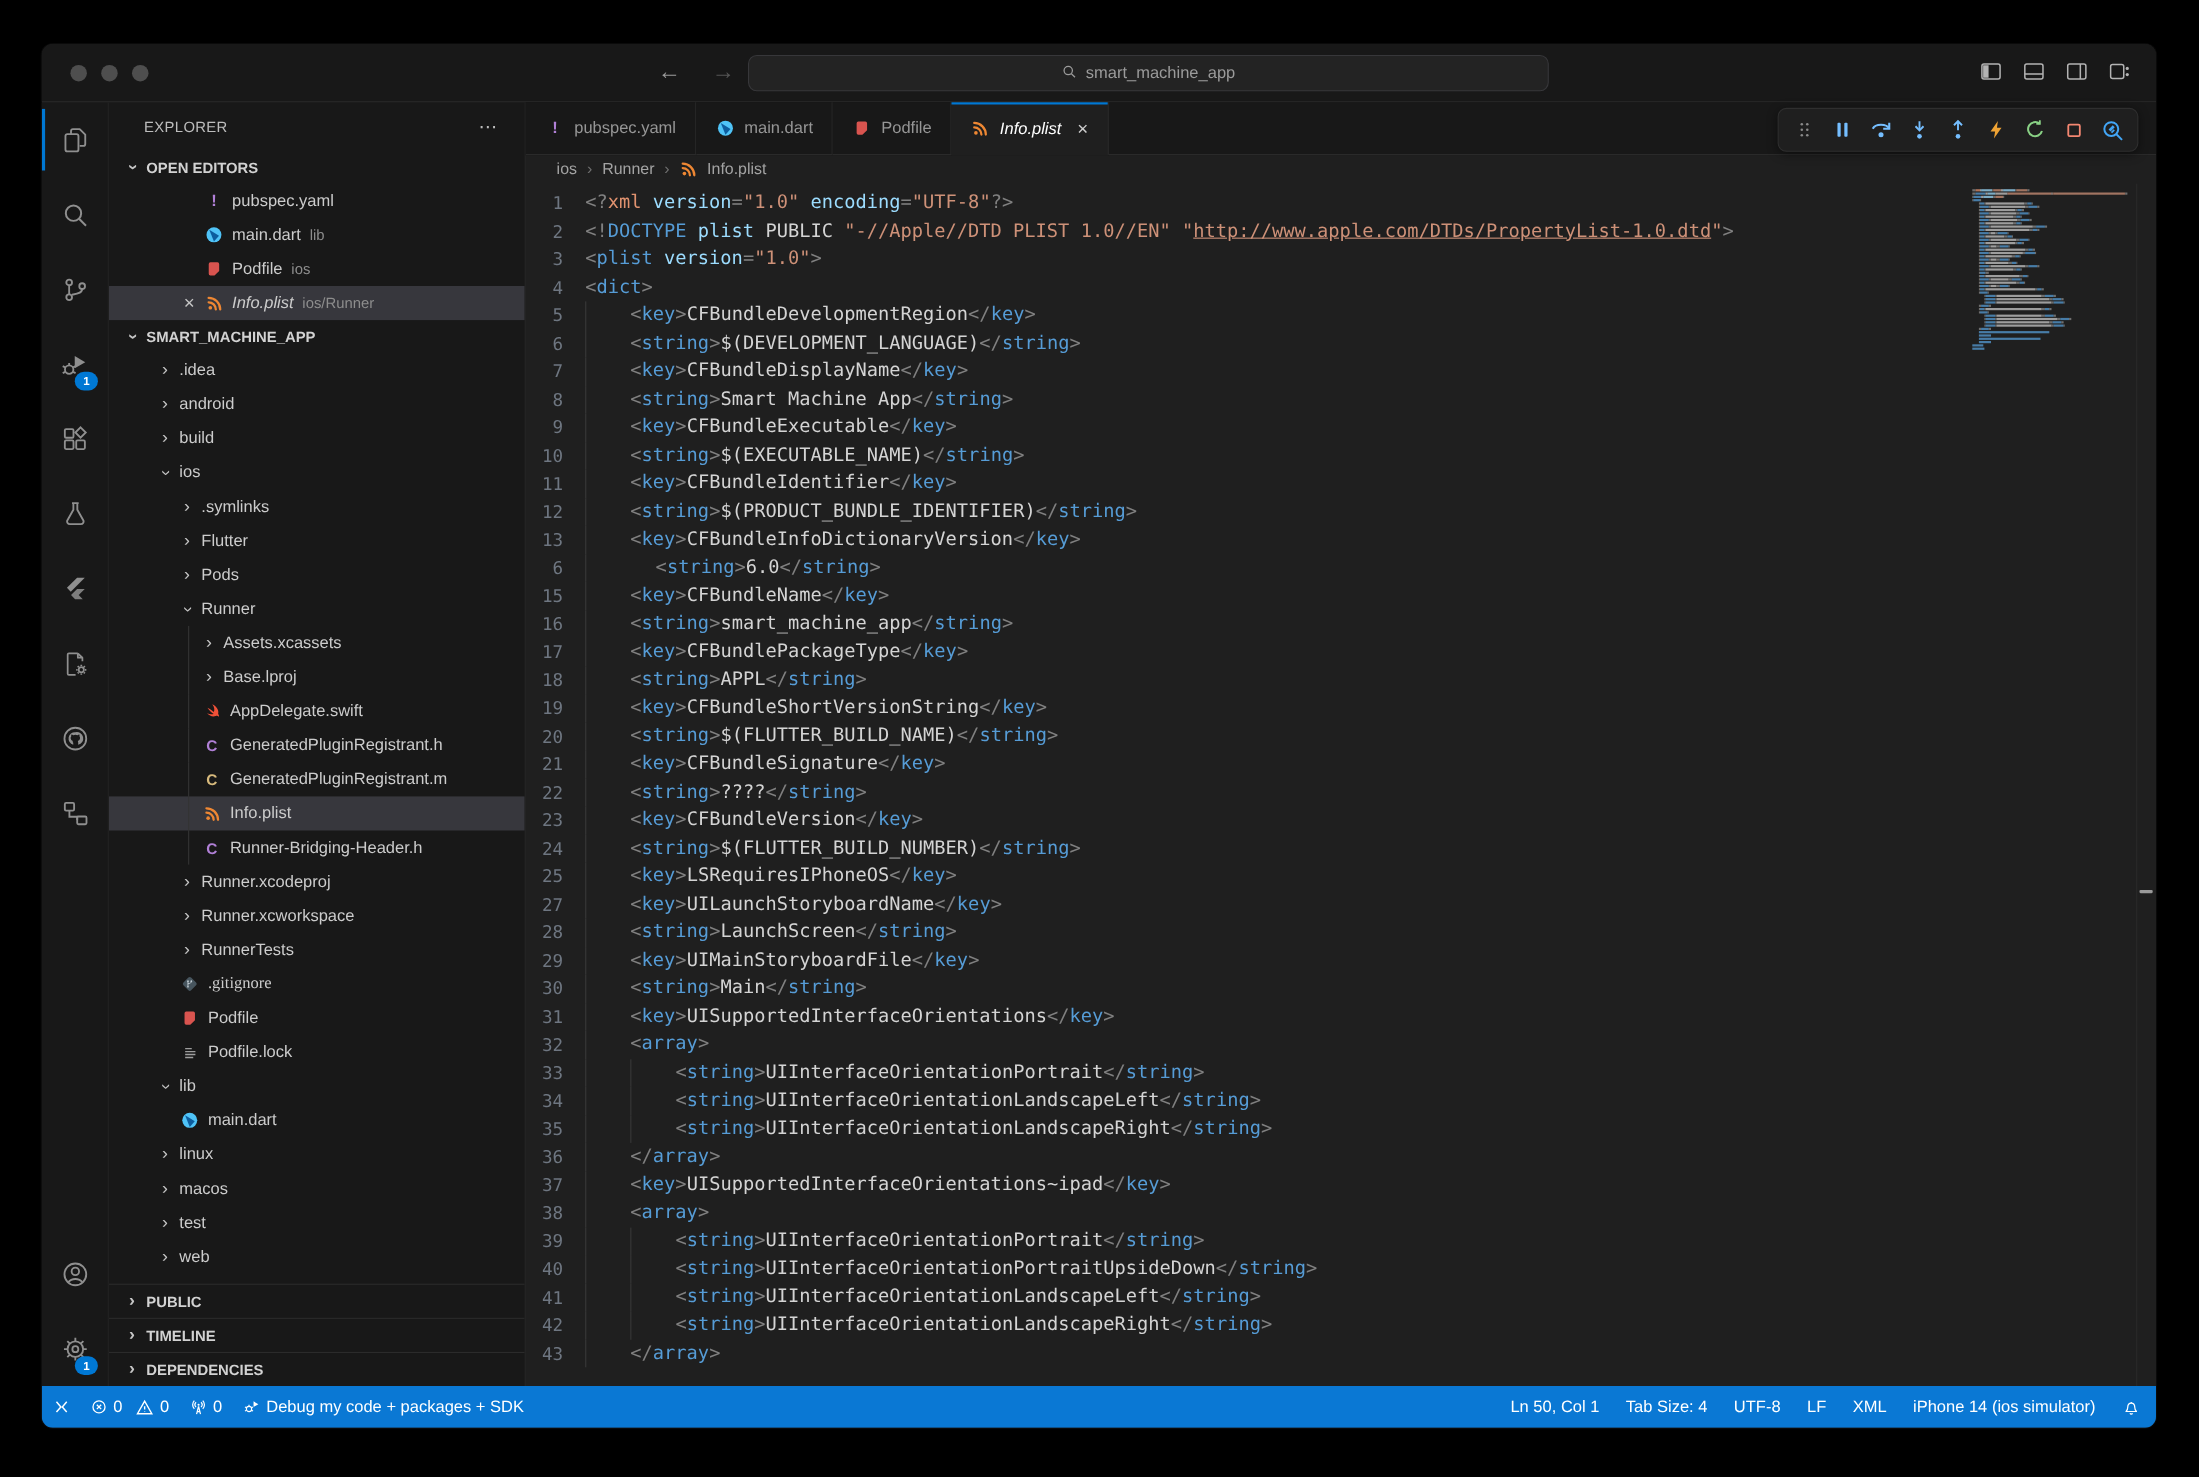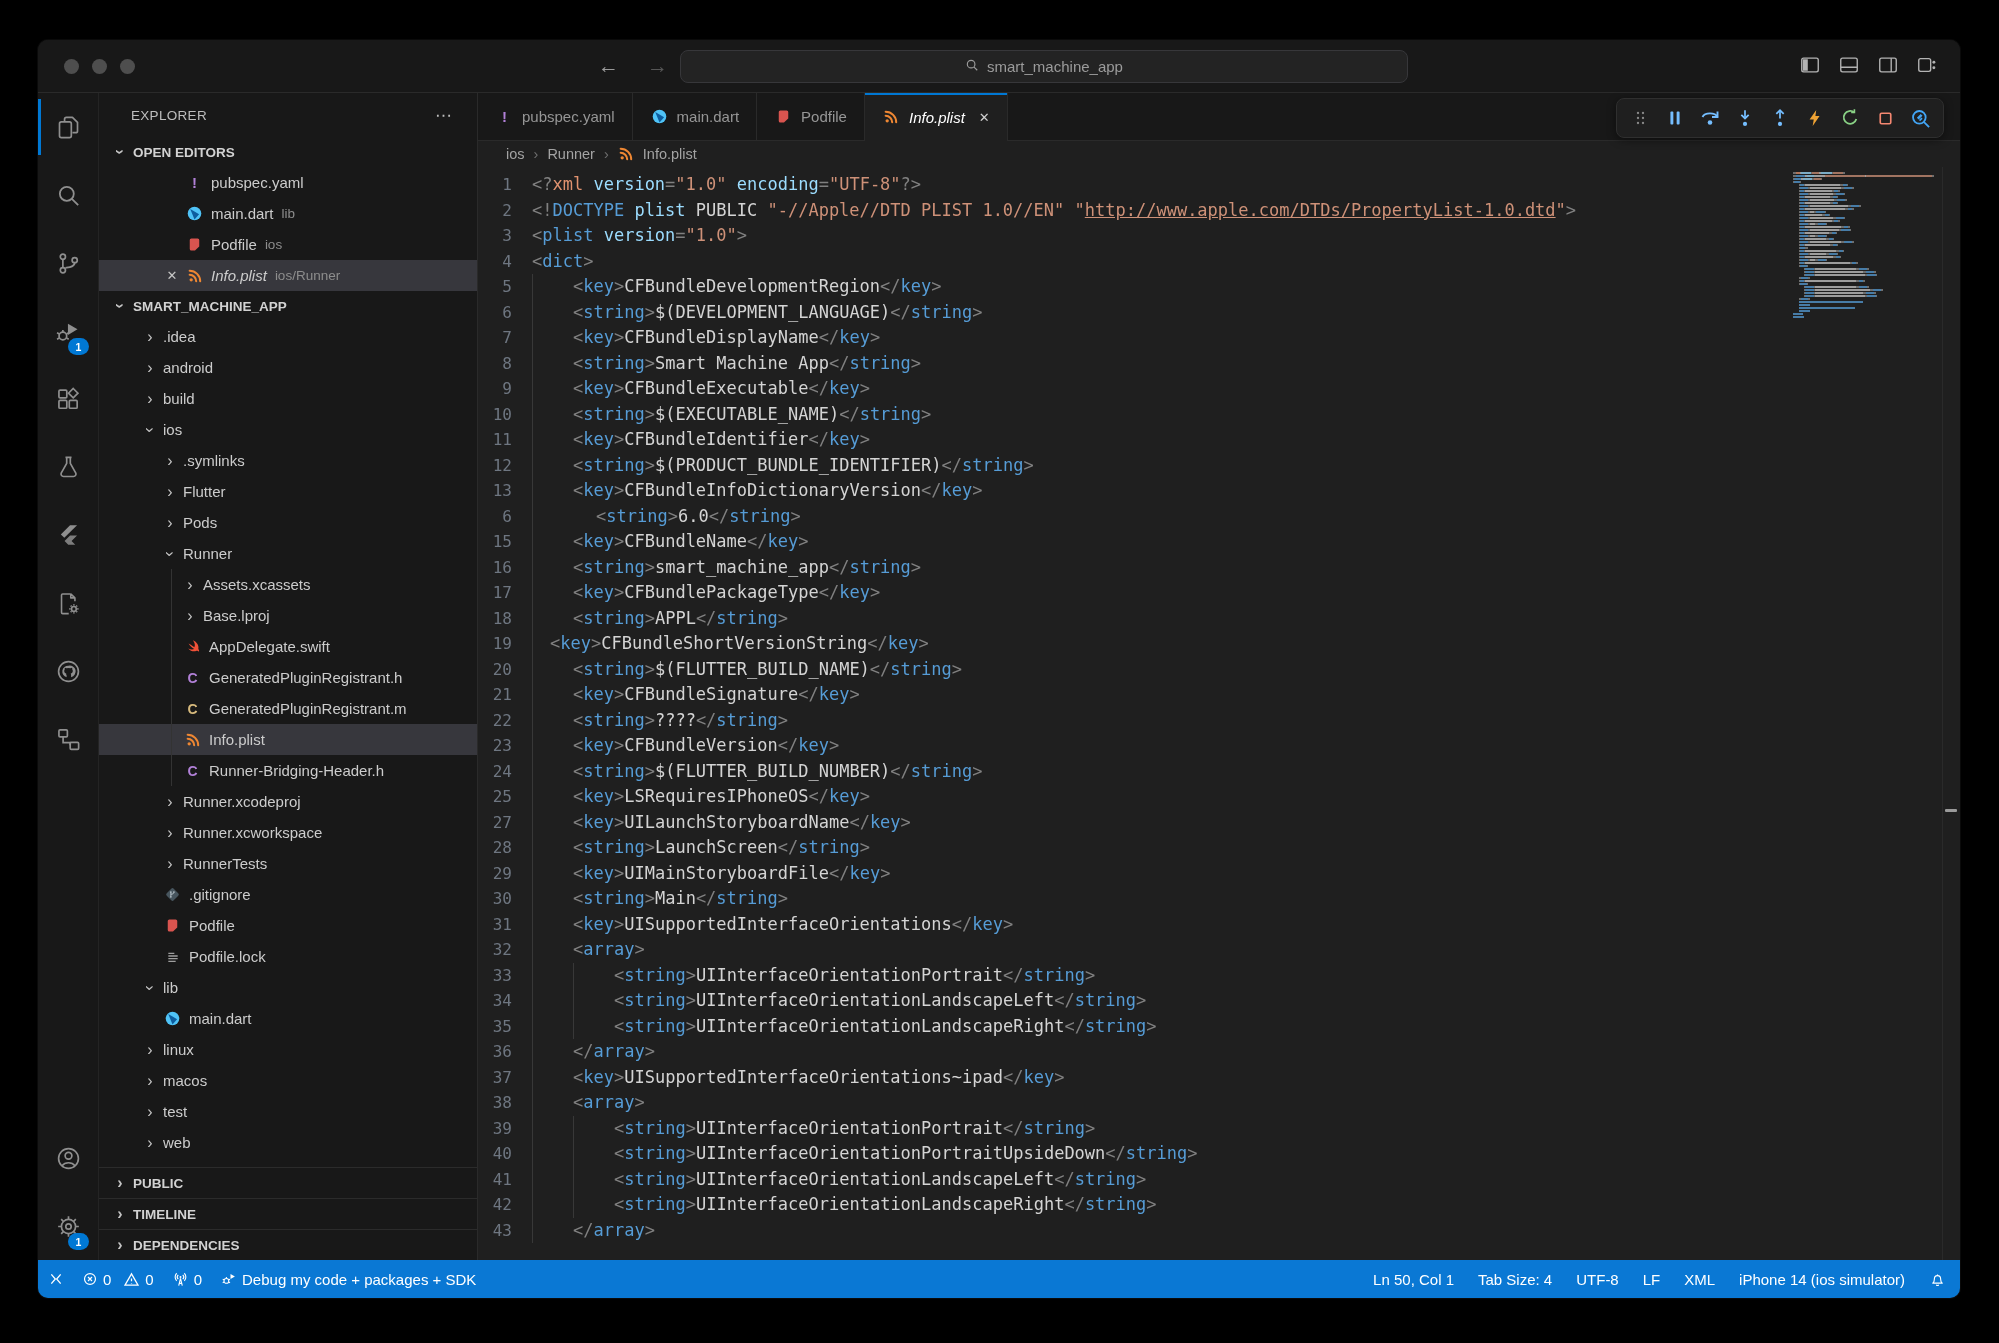--- a/index.html
+++ b/index.html
@@ -392,21 +392,21 @@
               <span class="label">Runner.xcodeproj</span>
             </div>
             <div class="row" style="padding-left: 64px;">
               <span class="chev" style="margin-right: 6px;">›</span>
               <span class="label">Runner.xcworkspace</span>
             </div>
             <div class="row" style="padding-left: 64px;">
               <span class="chev" style="margin-right: 6px;">›</span>
               <span class="label">RunnerTests</span>
             </div>
-            <div class="row" style="padding-left: 64px;">
+            <div class="row" style="padding-left: 64px; font-family: Liberation Serif, serif;">
               <span class="ficon">
                 <svg width="17" height="17" viewBox="0 0 24 24">
                   <rect x="5" y="5" width="14" height="14" rx="2.5" transform="rotate(45 12 12)" fill="#47555e"></rect>
                   <path d="M9.7 8.6v6.8M9.7 11.6c2.8 0 4.3-1 4.3-2.8" stroke="#c3ced4" stroke-width="1.2" fill="none"></path>
                   <circle cx="9.7" cy="8.4" r="1.1" fill="#c3ced4"></circle>
                   <circle cx="9.7" cy="15.6" r="1.1" fill="#c3ced4"></circle>
                   <circle cx="14" cy="8.4" r="1.1" fill="#c3ced4"></circle>
                 </svg>
               </span>
               <span class="label">.gitignore</span>
@@ -602,21 +602,21 @@
             <div class="cl"><span class="ln">9</span><span class="lc" style="padding-left: 41px;"><span class="guide" style="left: 0px;"></span><span class="tk-p">&lt;</span><span class="tk-t">key</span><span class="tk-p">&gt;</span><span class="tk-x">CFBundleExecutable</span><span class="tk-p">&lt;/</span><span class="tk-t">key</span><span class="tk-p">&gt;</span></span></div>
             <div class="cl"><span class="ln">10</span><span class="lc" style="padding-left: 41px;"><span class="guide" style="left: 0px;"></span><span class="tk-p">&lt;</span><span class="tk-t">string</span><span class="tk-p">&gt;</span><span class="tk-x">$(EXECUTABLE_NAME)</span><span class="tk-p">&lt;/</span><span class="tk-t">string</span><span class="tk-p">&gt;</span></span></div>
             <div class="cl"><span class="ln">11</span><span class="lc" style="padding-left: 41px;"><span class="guide" style="left: 0px;"></span><span class="tk-p">&lt;</span><span class="tk-t">key</span><span class="tk-p">&gt;</span><span class="tk-x">CFBundleIdentifier</span><span class="tk-p">&lt;/</span><span class="tk-t">key</span><span class="tk-p">&gt;</span></span></div>
             <div class="cl"><span class="ln">12</span><span class="lc" style="padding-left: 41px;"><span class="guide" style="left: 0px;"></span><span class="tk-p">&lt;</span><span class="tk-t">string</span><span class="tk-p">&gt;</span><span class="tk-x">$(PRODUCT_BUNDLE_IDENTIFIER)</span><span class="tk-p">&lt;/</span><span class="tk-t">string</span><span class="tk-p">&gt;</span></span></div>
             <div class="cl"><span class="ln">13</span><span class="lc" style="padding-left: 41px;"><span class="guide" style="left: 0px;"></span><span class="tk-p">&lt;</span><span class="tk-t">key</span><span class="tk-p">&gt;</span><span class="tk-x">CFBundleInfoDictionaryVersion</span><span class="tk-p">&lt;/</span><span class="tk-t">key</span><span class="tk-p">&gt;</span></span></div>
             <div class="cl"><span class="ln">6</span><span class="lc" style="padding-left: 64px;"><span class="guide" style="left: 0px;"></span><span class="tk-p">&lt;</span><span class="tk-t">string</span><span class="tk-p">&gt;</span><span class="tk-x">6.0</span><span class="tk-p">&lt;/</span><span class="tk-t">string</span><span class="tk-p">&gt;</span></span></div>
             <div class="cl"><span class="ln">15</span><span class="lc" style="padding-left: 41px;"><span class="guide" style="left: 0px;"></span><span class="tk-p">&lt;</span><span class="tk-t">key</span><span class="tk-p">&gt;</span><span class="tk-x">CFBundleName</span><span class="tk-p">&lt;/</span><span class="tk-t">key</span><span class="tk-p">&gt;</span></span></div>
             <div class="cl"><span class="ln">16</span><span class="lc" style="padding-left: 41px;"><span class="guide" style="left: 0px;"></span><span class="tk-p">&lt;</span><span class="tk-t">string</span><span class="tk-p">&gt;</span><span class="tk-x">smart_machine_app</span><span class="tk-p">&lt;/</span><span class="tk-t">string</span><span class="tk-p">&gt;</span></span></div>
             <div class="cl"><span class="ln">17</span><span class="lc" style="padding-left: 41px;"><span class="guide" style="left: 0px;"></span><span class="tk-p">&lt;</span><span class="tk-t">key</span><span class="tk-p">&gt;</span><span class="tk-x">CFBundlePackageType</span><span class="tk-p">&lt;/</span><span class="tk-t">key</span><span class="tk-p">&gt;</span></span></div>
             <div class="cl"><span class="ln">18</span><span class="lc" style="padding-left: 41px;"><span class="guide" style="left: 0px;"></span><span class="tk-p">&lt;</span><span class="tk-t">string</span><span class="tk-p">&gt;</span><span class="tk-x">APPL</span><span class="tk-p">&lt;/</span><span class="tk-t">string</span><span class="tk-p">&gt;</span></span></div>
-            <div class="cl"><span class="ln">19</span><span class="lc" style="padding-left: 18px;"><span class="guide" style="left: 0px;"></span><span class="tk-p">&lt;</span><span class="tk-t">key</span><span class="tk-p">&gt;</span><span class="tk-x">CFBundleShortVersionString</span><span class="tk-p">&lt;/</span><span class="tk-t">key</span><span class="tk-p">&gt;</span></span></div>
+            <div class="cl"><span class="ln">19</span><span class="lc" style="padding-left: 41px;"><span class="guide" style="left: 0px;"></span><span class="tk-p">&lt;</span><span class="tk-t">key</span><span class="tk-p">&gt;</span><span class="tk-x">CFBundleShortVersionString</span><span class="tk-p">&lt;/</span><span class="tk-t">key</span><span class="tk-p">&gt;</span></span></div>
             <div class="cl"><span class="ln">20</span><span class="lc" style="padding-left: 41px;"><span class="guide" style="left: 0px;"></span><span class="tk-p">&lt;</span><span class="tk-t">string</span><span class="tk-p">&gt;</span><span class="tk-x">$(FLUTTER_BUILD_NAME)</span><span class="tk-p">&lt;/</span><span class="tk-t">string</span><span class="tk-p">&gt;</span></span></div>
             <div class="cl"><span class="ln">21</span><span class="lc" style="padding-left: 41px;"><span class="guide" style="left: 0px;"></span><span class="tk-p">&lt;</span><span class="tk-t">key</span><span class="tk-p">&gt;</span><span class="tk-x">CFBundleSignature</span><span class="tk-p">&lt;/</span><span class="tk-t">key</span><span class="tk-p">&gt;</span></span></div>
             <div class="cl"><span class="ln">22</span><span class="lc" style="padding-left: 41px;"><span class="guide" style="left: 0px;"></span><span class="tk-p">&lt;</span><span class="tk-t">string</span><span class="tk-p">&gt;</span><span class="tk-x">????</span><span class="tk-p">&lt;/</span><span class="tk-t">string</span><span class="tk-p">&gt;</span></span></div>
             <div class="cl"><span class="ln">23</span><span class="lc" style="padding-left: 41px;"><span class="guide" style="left: 0px;"></span><span class="tk-p">&lt;</span><span class="tk-t">key</span><span class="tk-p">&gt;</span><span class="tk-x">CFBundleVersion</span><span class="tk-p">&lt;/</span><span class="tk-t">key</span><span class="tk-p">&gt;</span></span></div>
             <div class="cl"><span class="ln">24</span><span class="lc" style="padding-left: 41px;"><span class="guide" style="left: 0px;"></span><span class="tk-p">&lt;</span><span class="tk-t">string</span><span class="tk-p">&gt;</span><span class="tk-x">$(FLUTTER_BUILD_NUMBER)</span><span class="tk-p">&lt;/</span><span class="tk-t">string</span><span class="tk-p">&gt;</span></span></div>
             <div class="cl"><span class="ln">25</span><span class="lc" style="padding-left: 41px;"><span class="guide" style="left: 0px;"></span><span class="tk-p">&lt;</span><span class="tk-t">key</span><span class="tk-p">&gt;</span><span class="tk-x">LSRequiresIPhoneOS</span><span class="tk-p">&lt;/</span><span class="tk-t">key</span><span class="tk-p">&gt;</span></span></div>
             <div class="cl"><span class="ln">27</span><span class="lc" style="padding-left: 41px;"><span class="guide" style="left: 0px;"></span><span class="tk-p">&lt;</span><span class="tk-t">key</span><span class="tk-p">&gt;</span><span class="tk-x">UILaunchStoryboardName</span><span class="tk-p">&lt;/</span><span class="tk-t">key</span><span class="tk-p">&gt;</span></span></div>
             <div class="cl"><span class="ln">28</span><span class="lc" style="padding-left: 41px;"><span class="guide" style="left: 0px;"></span><span class="tk-p">&lt;</span><span class="tk-t">string</span><span class="tk-p">&gt;</span><span class="tk-x">LaunchScreen</span><span class="tk-p">&lt;/</span><span class="tk-t">string</span><span class="tk-p">&gt;</span></span></div>
             <div class="cl"><span class="ln">29</span><span class="lc" style="padding-left: 41px;"><span class="guide" style="left: 0px;"></span><span class="tk-p">&lt;</span><span class="tk-t">key</span><span class="tk-p">&gt;</span><span class="tk-x">UIMainStoryboardFile</span><span class="tk-p">&lt;/</span><span class="tk-t">key</span><span class="tk-p">&gt;</span></span></div>
             <div class="cl"><span class="ln">30</span><span class="lc" style="padding-left: 41px;"><span class="guide" style="left: 0px;"></span><span class="tk-p">&lt;</span><span class="tk-t">string</span><span class="tk-p">&gt;</span><span class="tk-x">Main</span><span class="tk-p">&lt;/</span><span class="tk-t">string</span><span class="tk-p">&gt;</span></span></div>

